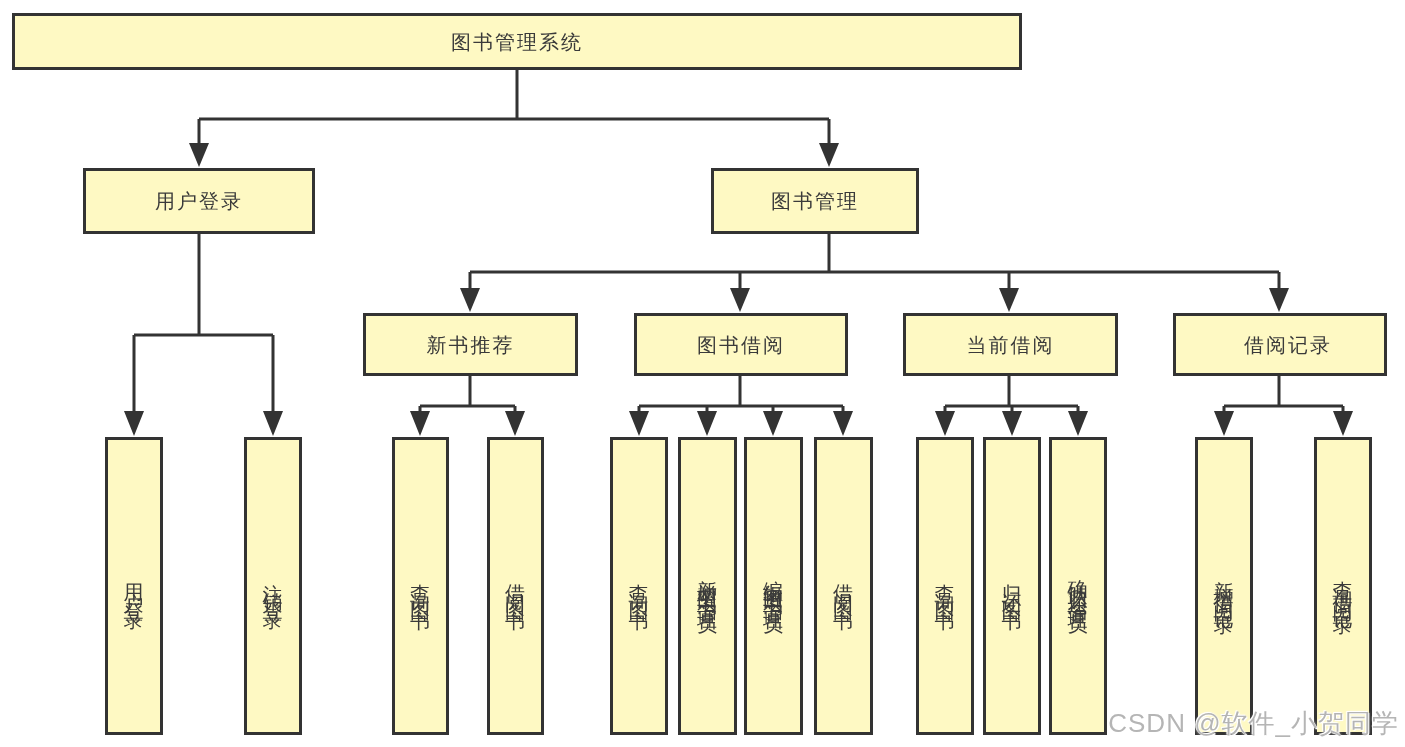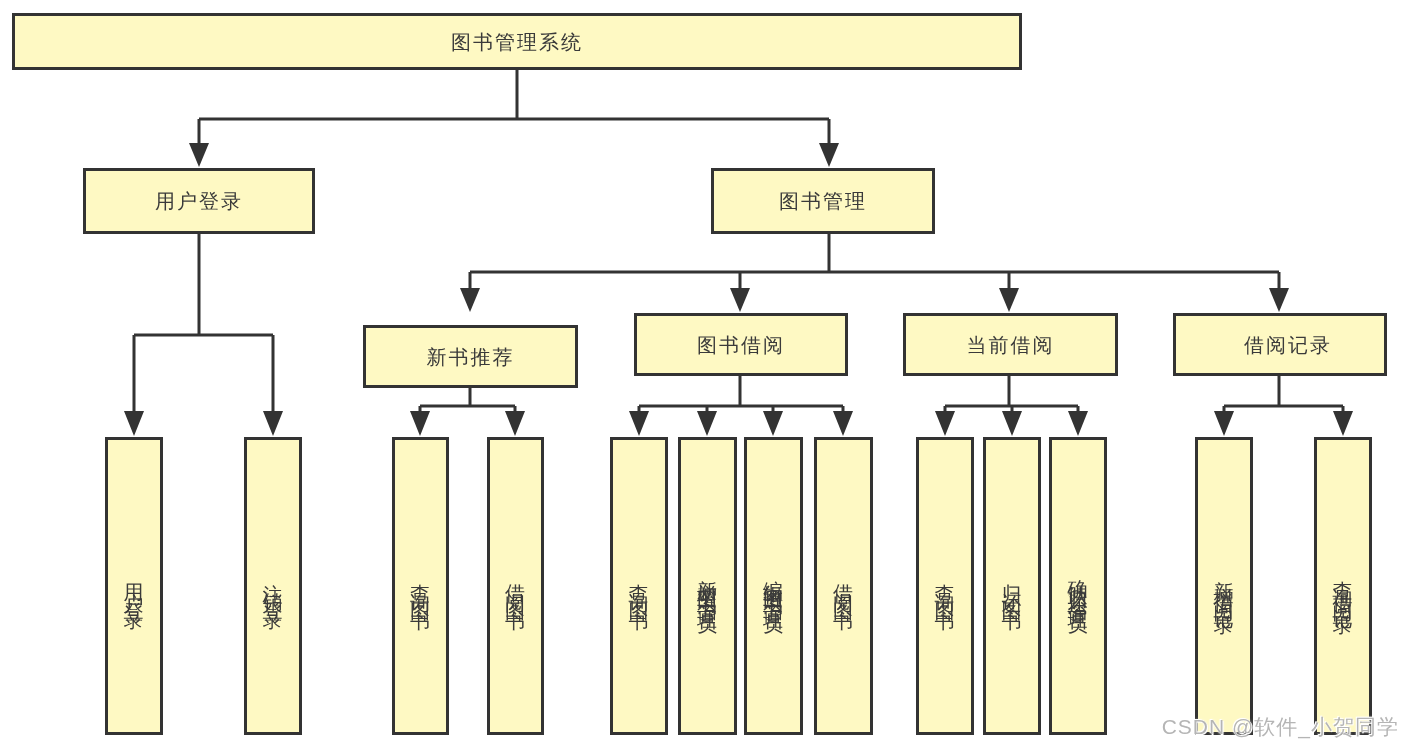--- a/index.html
+++ b/index.html
@@ -39,21 +39,21 @@
     writing-mode: vertical-rl;
     text-orientation: mixed;
     letter-spacing: 9px;
     font-size: 20px;
     white-space: nowrap;
   }
   .watermark {
     position: absolute;
     right: 6px;
     bottom: 6px;
-    font-size: 21px;
+    font-size: 26px;
     letter-spacing: 1px;
     color: #b5b5b5;
     text-shadow: 1px 1px 0 #ffffff, -1px -1px 0 #ffffff, 0 0 3px #ffffff;
     z-index: 10;
     white-space: nowrap;
   }
 </style>
 </head>
 <body>
 
@@ -95,23 +95,23 @@
       <polygon points="1002,411 1022,411 1012,436"></polygon>
       <polygon points="1068,411 1088,411 1078,436"></polygon>
       <polygon points="1214,411 1234,411 1224,436"></polygon>
       <polygon points="1333,411 1353,411 1343,436"></polygon>
     </g>
   </svg>
 
   <div class="box" style="left:12px; top:13px; width:1010px; height:57px;">图书管理系统</div>
 
   <div class="box" style="left:83px; top:168px; width:232px; height:66px;">用户登录</div>
-  <div class="box" style="left:711px; top:168px; width:224px; height:66px;">图书管理</div>
+  <div class="box" style="left:711px; top:168px; width:208px; height:66px;">图书管理</div>
 
-  <div class="box" style="left:363px; top:313px; width:215px; height:63px;margin-top:12px;">新书推荐</div>
+  <div class="box" style="left:363px; top:313px; width:215px; height:63px;">新书推荐</div>
   <div class="box" style="left:634px; top:313px; width:214px; height:63px;">图书借阅</div>
   <div class="box" style="left:903px; top:313px; width:215px; height:63px;">当前借阅</div>
   <div class="box" style="left:1173px; top:313px; width:214px; height:63px;padding-left:16px;">借阅记录</div>
 
   <div class="box" style="left:105px; top:437px; width:58px; height:298px;">
     <span class="vtext">用户登录</span>
   </div>
   <div class="box" style="left:244px; top:437px; width:58px; height:298px;">
     <span class="vtext">注销登录</span>
   </div>

